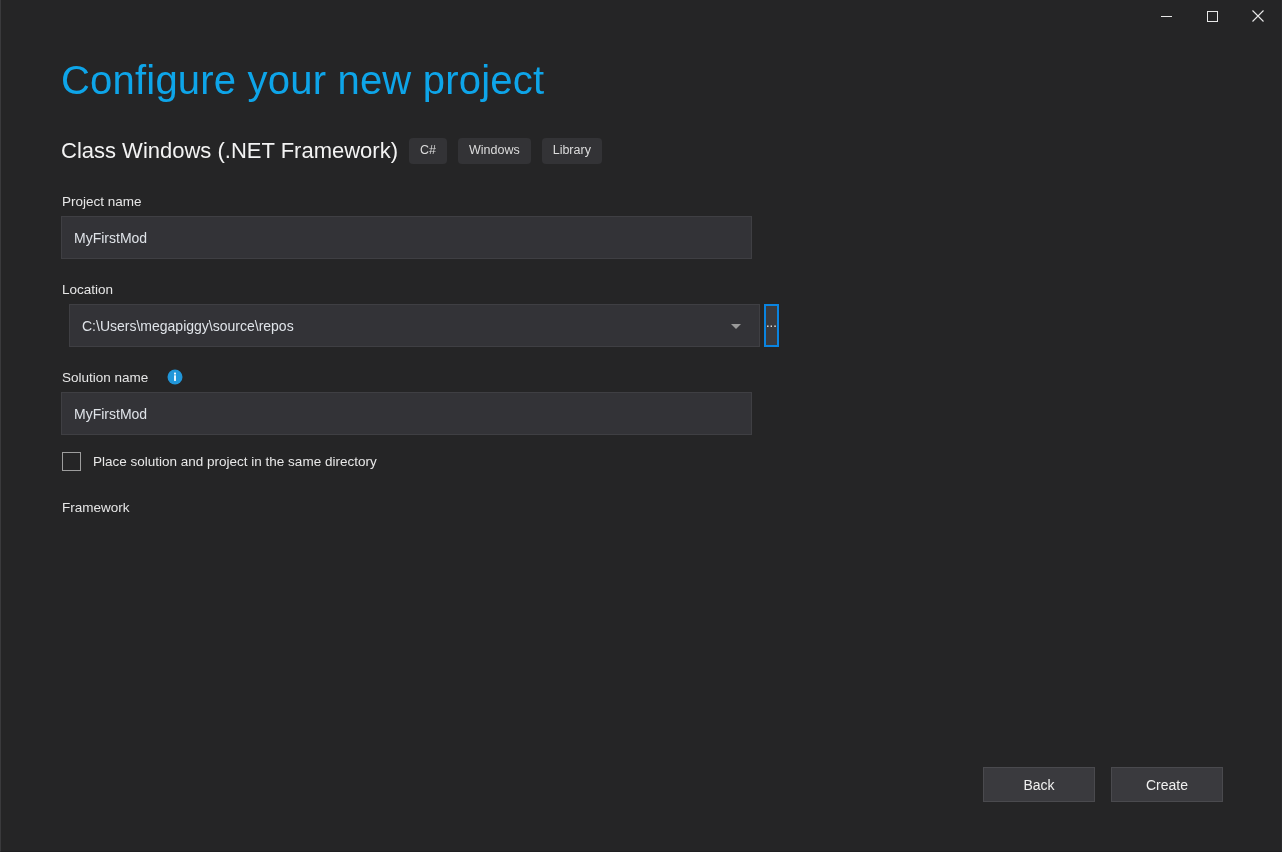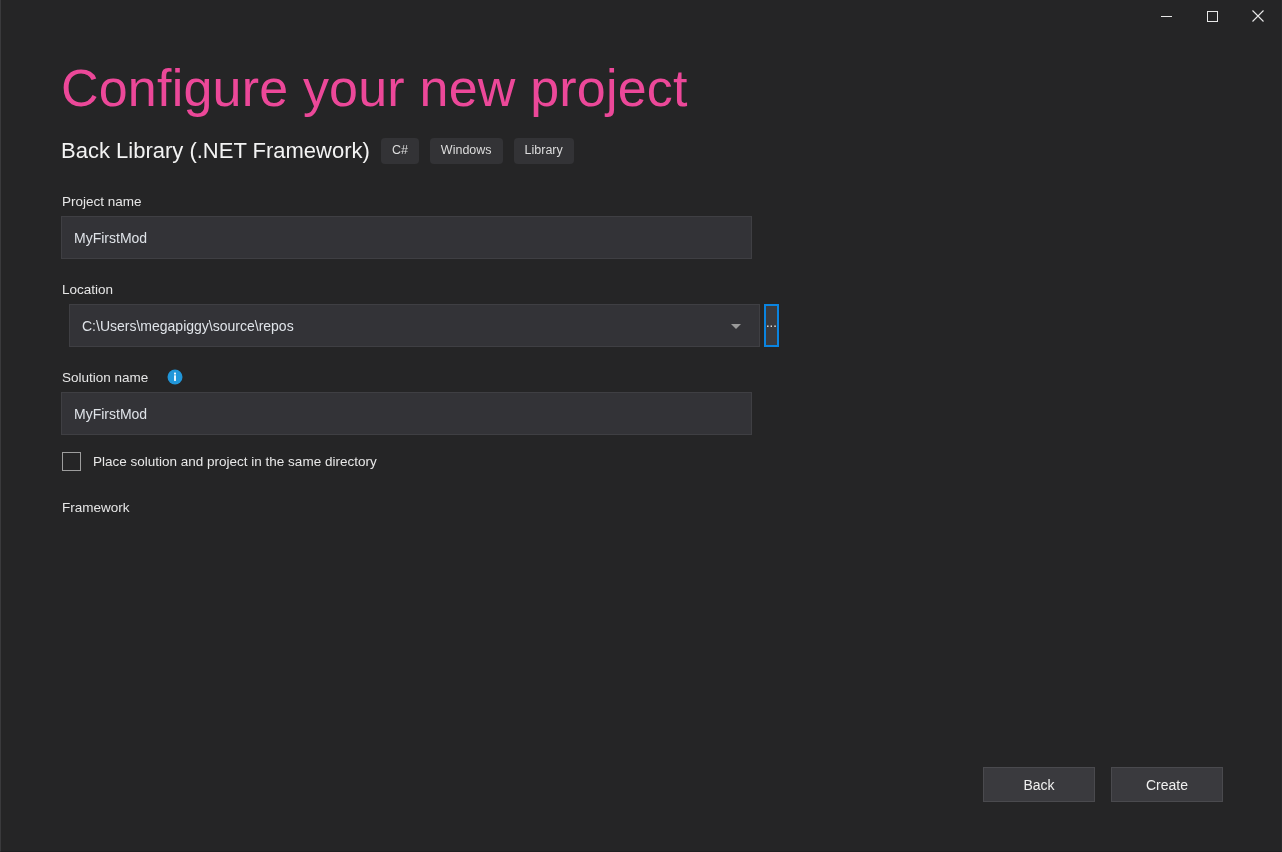--- a/index.html
+++ b/index.html
@@ -47,23 +47,23 @@
   }
   .wctl svg { display: block; }
 
   
   .content {
     flex: 1 1 auto;
     position: relative;
     padding: 0 60px;
   }
   .page-title {
-    font-size: 52px;
+    font-size: 40px;
     font-weight: 400;
-    color: #ec4899;
+    color: #0ea5e9;
     margin: 0;
     position: absolute;
     left: 60px;
     top: 14px;
     letter-spacing: .2px;
   }
   .subtitle-row {
     position: absolute;
     left: 60px;
     top: 94px;
@@ -246,21 +246,21 @@
         </span>
       </div>
     </div>
   </div>
 
   <div class="content">
 
     <h1 class="page-title">Configure your new project</h1>
 
     <div class="subtitle-row">
-      <span class="template-name">Back Library (.NET Framework)</span>
+      <span class="template-name">Class Windows (.NET Framework)</span>
       <span class="tag">C#</span>
       <span class="tag">Windows</span>
       <span class="tag">Library</span>
     </div>
 
     <div class="form">
 
       <label class="field-label">Project name</label>
       <input class="textbox" type="text" value="MyFirstMod" style="">
 

